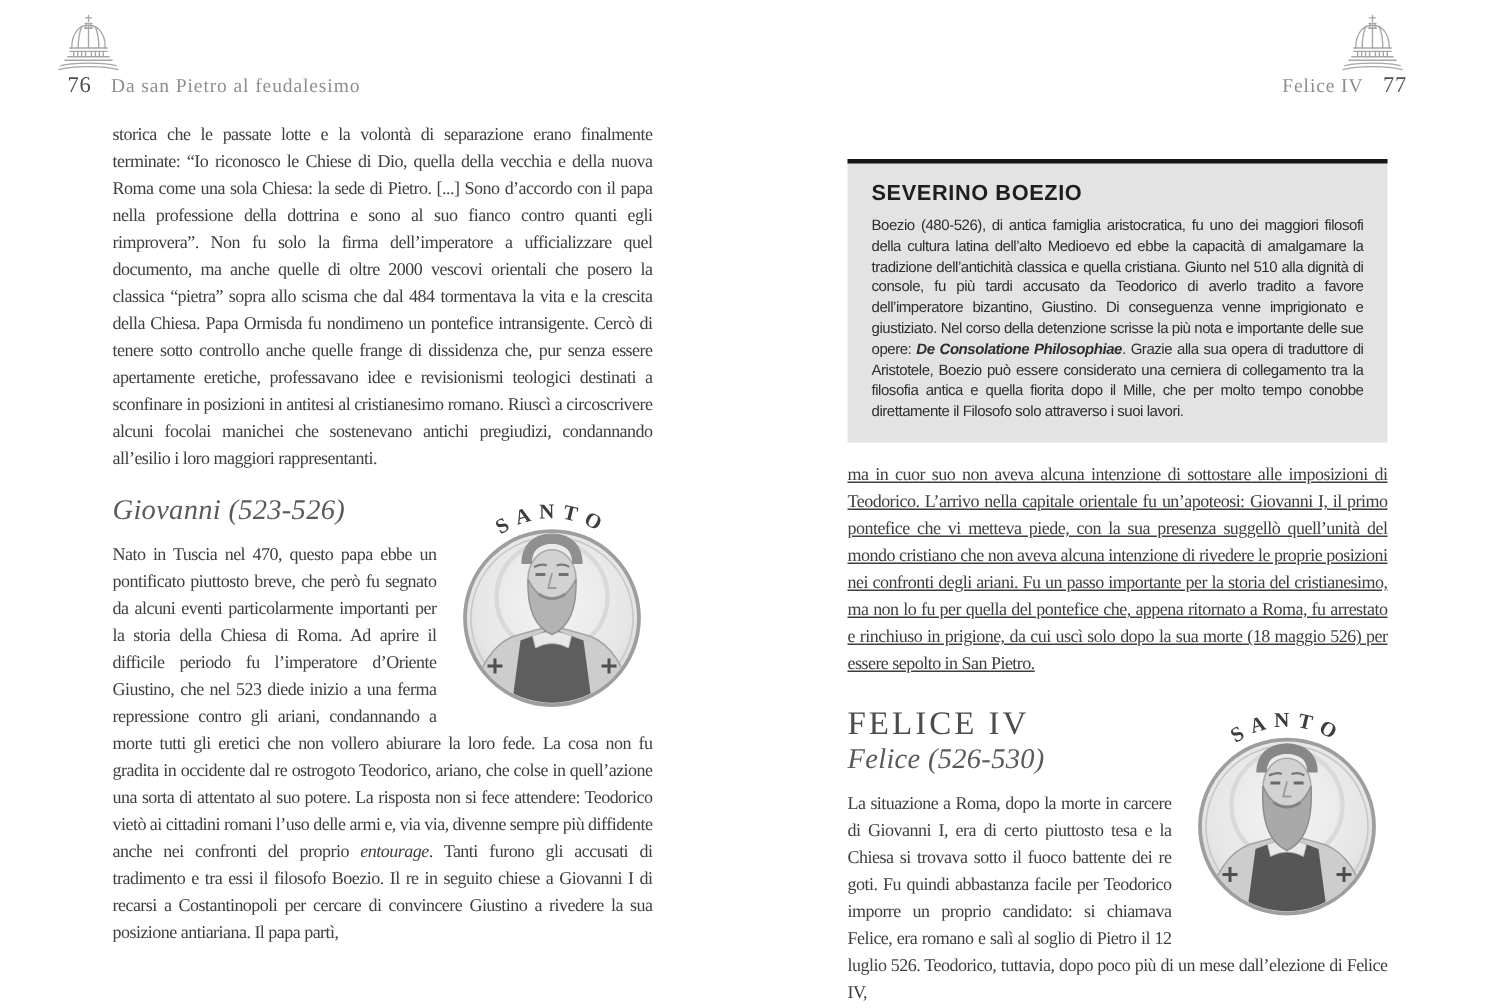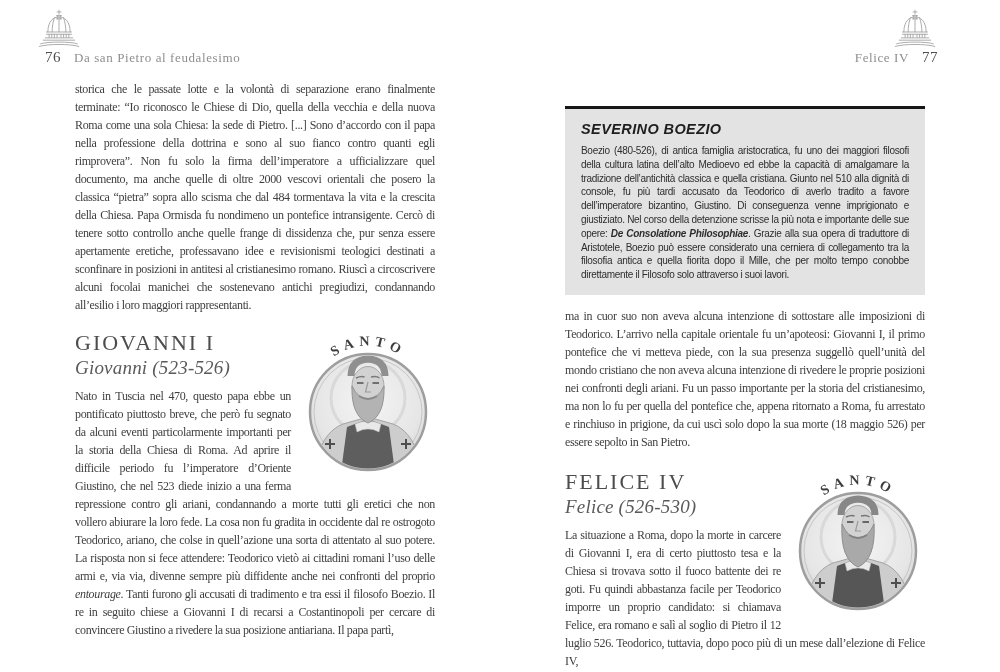--- a/index.html
+++ b/index.html
@@ -48,28 +48,28 @@
     font-size:14px; font-weight:bold; letter-spacing:5px; fill:#3d3d3d;
   }
   
   .info-box {
     background:#e3e3e3; border-top:3px solid #161616;
     padding:12px 16px 13px 16px;
     font-family:"Liberation Sans","DejaVu Sans",sans-serif;
   }
   .info-box-title {
     font-size:14.5px; font-weight:bold; color:#1e1e1e;
-    letter-spacing:0.4px; margin-bottom:7px;font-style:italic;
+    letter-spacing:0.4px; margin-bottom:7px;
   }
   .info-box-body {
     font-size:10px; line-height:13.8px; letter-spacing:-0.3px;
     color:#2e2e2e; text-align:justify;
   }
   .info-box-body .bold-it { font-weight:bold; font-style:italic; }
-  .continuation { margin-top:12px; }
+  .continuation { margin-top:12px;text-decoration:underline; }
 </style>
 </head>
 <body>
 
 <div class="spread">
 
   <div class="dome left-dome">
     <svg viewBox="0 0 64 64" aria-hidden="true">
       <path d="M32 2 v6 M29 4.5 h6"></path>
       <path d="M28.5 10 h7 M29.5 10 v5 M34.5 10 v5 M28 15 h8"></path>
@@ -134,21 +134,20 @@
             <ellipse cx="67" cy="64" rx="16" ry="19.5" fill="#d2d2d2" stroke="#a8a8a8" stroke-width="1"></ellipse>
             <path d="M50 54 Q50 38 67 37 Q84 38 84 54" fill="none" stroke="#8f8f8f" stroke-width="7"></path>
             <path d="M51 64 Q50 94 67 101 Q84 94 83 64 Q77 77 67 77 Q57 77 51 64 Z" fill="#b3b3b3" stroke="#939393" stroke-width="1"></path>
             <path d="M58 74 Q67 80 76 74" fill="none" stroke="#8a8a8a" stroke-width="2"></path>
             <path d="M55 56 q5.5 -2.5 8.5 -1 M70 55 q5.5 -1.5 8.5 1" fill="none" stroke="#7a7a7a" stroke-width="1.5"></path>
             <path d="M56 61 h6.5 M71.5 61 h6.5" stroke="#6f6f6f" stroke-width="2"></path>
             <path d="M67 60 l-2.5 10 l5.5 0" fill="none" stroke="#9b9b9b" stroke-width="1.2"></path>
           </g>
         </svg>
       </div>
-      <h2 class="pope-heading">GIOVANNI I</h2>
       <p class="pope-subtitle">Giovanni (523-526)</p>
       <p class="body-text"><span>Nato in Tuscia nel 470, questo papa ebbe un pontificato piuttosto breve, che però fu segnato da alcuni eventi particolarmente importanti per la storia della Chiesa di Roma. Ad aprire il difficile periodo fu l’imperatore d’Oriente Giustino, che nel 523 diede inizio a una ferma repressione contro gli ariani, condannando a morte tutti gli eretici che non vollero abiurare la loro fede. La cosa non fu gradita in occidente dal re ostrogoto Teodorico, ariano, che colse in quell’azione una sorta di attentato al suo potere. La risposta non si fece attendere: Teodorico vietò ai cittadini romani l’uso delle armi e, via via, divenne sempre più diffidente anche nei confronti del proprio </span><span class="it">entourage</span><span>. Tanti furono gli accusati di tradimento e tra essi il filosofo Boezio. Il re in seguito chiese a Giovanni I di recarsi a Costantinopoli per cercare di convincere Giustino a rivedere la sua posizione antiariana. Il papa partì,</span></p>
     </section>
   </div>
 
   <div class="col col-right">
     <aside class="info-box">
       <h3 class="info-box-title">SEVERINO BOEZIO</h3>
       <p class="info-box-body"><span>Boezio (480-526), di antica famiglia aristocratica, fu uno dei maggiori filosofi della cultura latina dell’alto Medioevo ed ebbe la capacità di amalgamare la tradizione dell’antichità classica e quella cristiana. Giunto nel 510 alla dignità di console, fu più tardi accusato da Teodorico di averlo tradito a favore dell’imperatore bizantino, Giustino. Di conseguenza venne imprigionato e giustiziato. Nel corso della detenzione scrisse la più nota e importante delle sue opere: </span><span class="bold-it">De Consolatione Philosophiae</span><span>. Grazie alla sua opera di traduttore di Aristotele, Boezio può essere considerato una cerniera di collegamento tra la filosofia antica e quella fiorita dopo il Mille, che per molto tempo conobbe direttamente il Filosofo solo attraverso i suoi lavori.</span></p>
     </aside>

